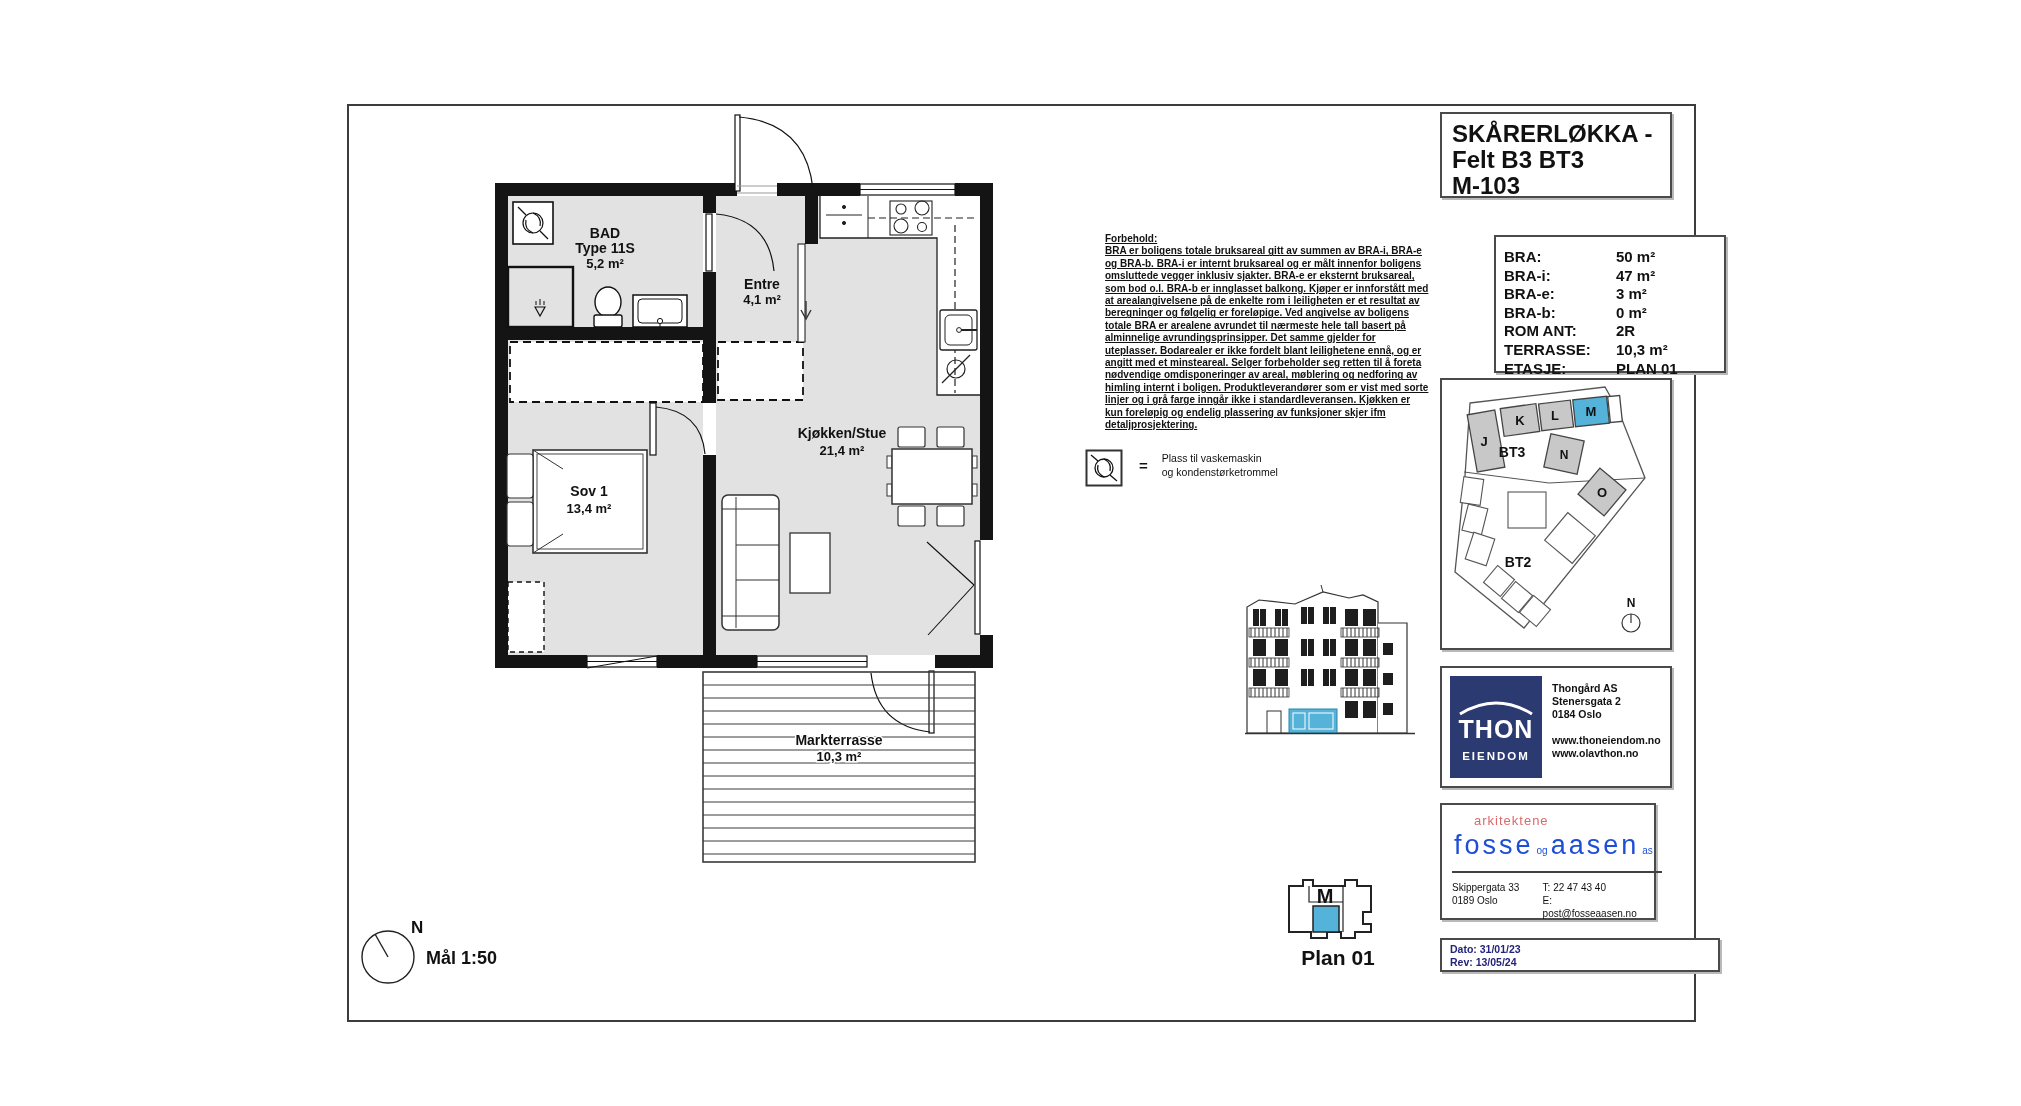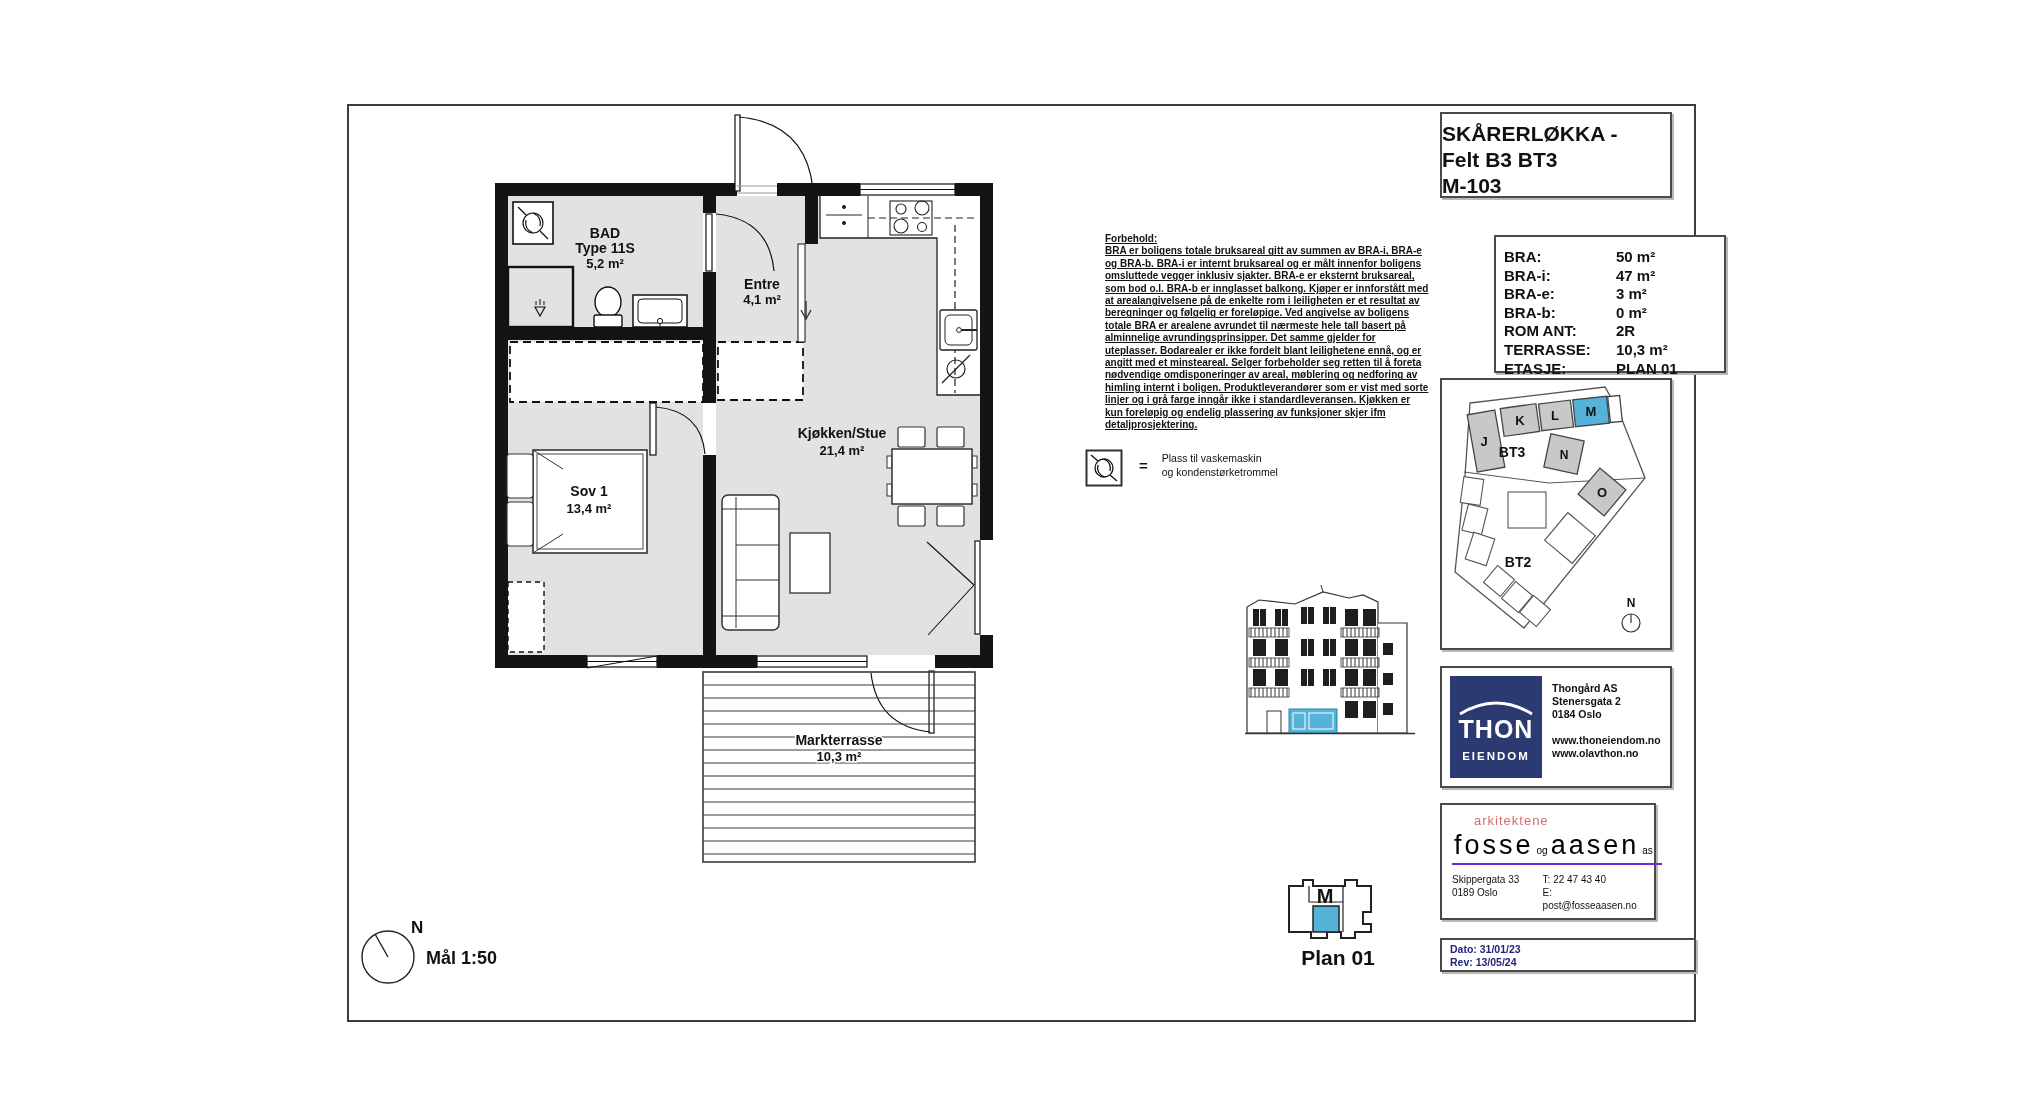--- a/index.html
+++ b/index.html
@@ -1,34 +1,34 @@
 <!DOCTYPE html>
 <html><head>
 <meta charset="utf-8">
 <style>
   html,body{margin:0;padding:0;background:#fff;}
   body{width:2021px;height:1106px;position:relative;font-family:"Liberation Sans",sans-serif;color:#111;overflow:hidden;}
   .abs{position:absolute;}
   .box{position:absolute;border:2px solid #4a4a4a;background:#fff;box-shadow:2px 2px 0 #b9b9b9;box-sizing:border-box;}
   #sheet-frame{position:absolute;left:347px;top:104px;width:1345px;height:914px;border:2px solid #3c3c3c;}
-  #title-box{left:1440px;top:112px;width:232px;height:86px;padding:7px 0;font-size:21px;font-weight:bold;line-height:26px;}
+  #title-box{left:1440px;top:112px;width:232px;height:86px;padding:7px 10px;font-size:24px;font-weight:bold;line-height:26px;}
   #info-box{left:1494px;top:235px;width:232px;height:138px;padding:11px 8px 0 8px;font-size:15px;font-weight:bold;}
   .info-row{height:18.6px;}
   .info-row .lbl{display:inline-block;width:112px;}
   #siteplan-box{left:1440px;top:378px;width:232px;height:272px;}
   #thon-box{left:1440px;top:666px;width:232px;height:122px;}
   #thon-text{position:absolute;left:110px;top:14px;font-size:10.5px;font-weight:bold;line-height:13px;}
   #arch-box{left:1440px;top:803px;width:216px;height:117px;padding:8px 10px;}
   #arch-tagline{margin-left:22px;color:#d96a6a;font-size:13px;letter-spacing:1px;}
-  #arch-logo{color:#000000;border-bottom:2px solid #6d28d9;display:inline-block;padding:0 6px 2px 2px;margin-top:2px;white-space:nowrap;}
+  #arch-logo{color:#1d4ed8;border-bottom:2px solid #404040;display:inline-block;padding:0 6px 10px 2px;margin-top:2px;white-space:nowrap;}
   #arch-logo .big{font-size:27px;letter-spacing:3px;}
   #arch-logo .sml{font-size:10px;margin:0 3px;}
   .arch-cols{display:flex;margin-top:8px;font-size:10px;font-weight:normal;line-height:13px;}
   .arch-cols .c1{width:95px;}
-  #dates-box{left:1440px;top:938px;width:256px;height:34px;padding:3px 8px;font-size:10.5px;font-weight:bold;line-height:13px;color:#23237a;}
+  #dates-box{left:1440px;top:938px;width:280px;height:34px;padding:3px 8px;font-size:10.5px;font-weight:bold;line-height:13px;color:#23237a;}
   #forbehold{left:1105px;top:233px;width:325px;font-size:10px;font-weight:bold;line-height:12.4px;text-decoration:underline;}
   #legend{left:1085px;top:449px;display:flex;align-items:flex-start;}
   #legend .eq{font-size:15px;font-weight:bold;margin:8px 14px 0 16px;}
   #legend .txt{font-size:10.5px;font-weight:normal;line-height:13.5px;margin-top:3px;}
   #plan-caption{left:1278px;top:946px;width:120px;text-align:center;font-size:21px;font-weight:bold;}
   svg text{font-family:"Liberation Sans",sans-serif;}
 </style>
 </head>
 <body>
 

